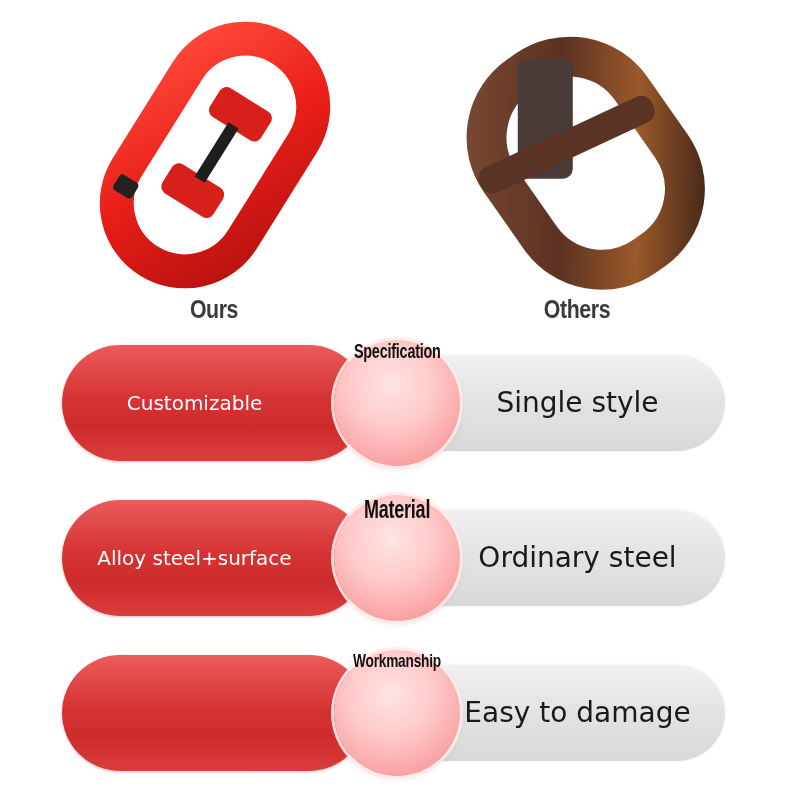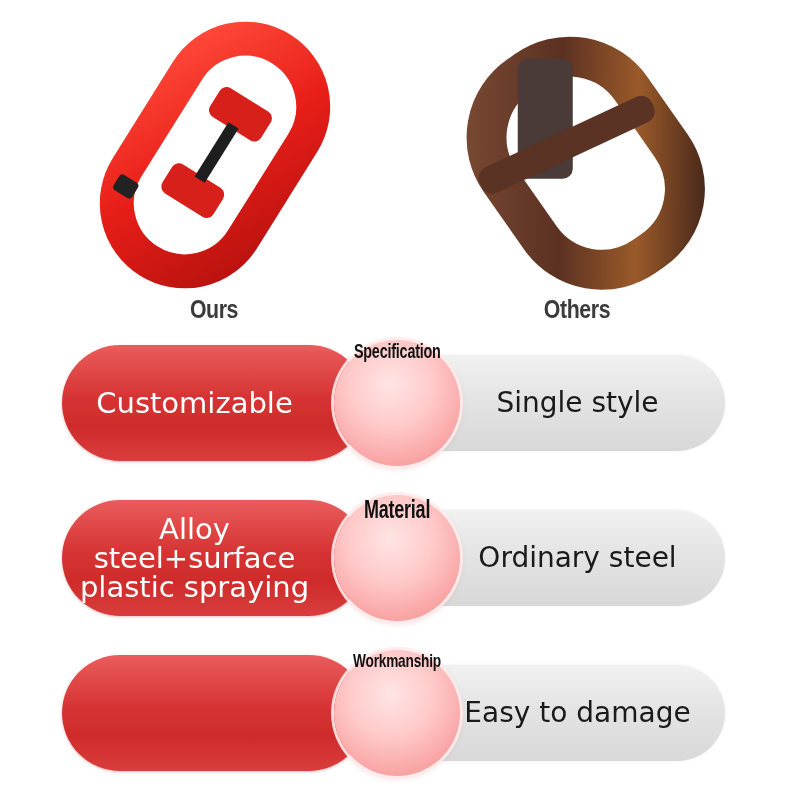--- a/index.html
+++ b/index.html
@@ -27,21 +27,21 @@
     }
     .pill-red {
       position: absolute; left: 62px; width: 305px; top: 2px; height: 116px;
       border-radius: 58px;
       background: linear-gradient(180deg, #ea5c5c 0%, #d63434 45%, #cf2b2b 70%, #da3d3d 100%);
       box-shadow: 0 1px 3px rgba(150,0,0,0.25);
       display: flex; align-items: center; justify-content: center;
     }
     .pill-red .txt {
       margin-right: 40px; width: 240px; text-align: center;
-      font-size: 29px; color: #ffffff; line-height: 29px;
+      font-size: 20px; color: #ffffff; line-height: 29px;
     }
     .circle {
       position: absolute; left: 334px; top: -3px; width: 126px; height: 126px; border-radius: 50%;
       background: radial-gradient(circle at 45% 35%, #ffe4e4 0%, #ffc9c9 40%, #f9a3a3 75%, #f08a8a 100%);
       box-shadow: 0 0 0 3px rgba(255,235,235,0.9), 0 2px 6px rgba(200,80,80,0.25);
       display: flex; justify-content: center;
     }
     .circle .txt {
       font-family: "Liberation Sans", sans-serif; font-weight: bold; color: #111;
       transform: scaleX(0.72); white-space: nowrap; letter-spacing: -0.3px;
@@ -104,21 +104,20 @@
   </div>
 </div>
 
 <div class="row" style="top:498px;">
   <div class="pill-gray">
     <div class="txt">Ordinary steel</div>
   </div>
   <div class="pill-red">
     <div class="txt">
       <div>Alloy steel+surface</div>
-      <div>plastic spraying</div>
     </div>
   </div>
   <div class="circle">
     <span class="txt" style="font-size:25px;">Material</span>
   </div>
 </div>
 
 <div class="row" style="top:653px;">
   <div class="pill-gray">
     <div class="txt">Easy to damage</div>

